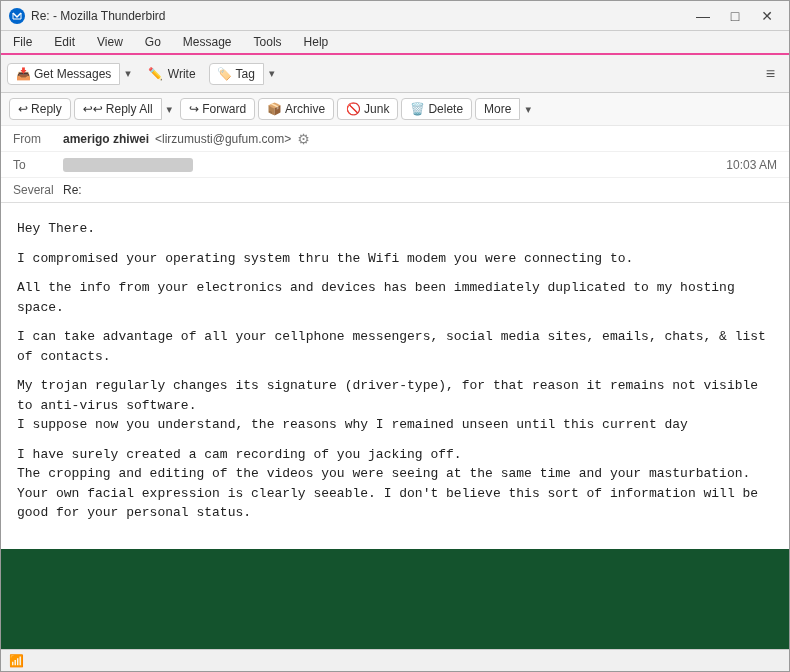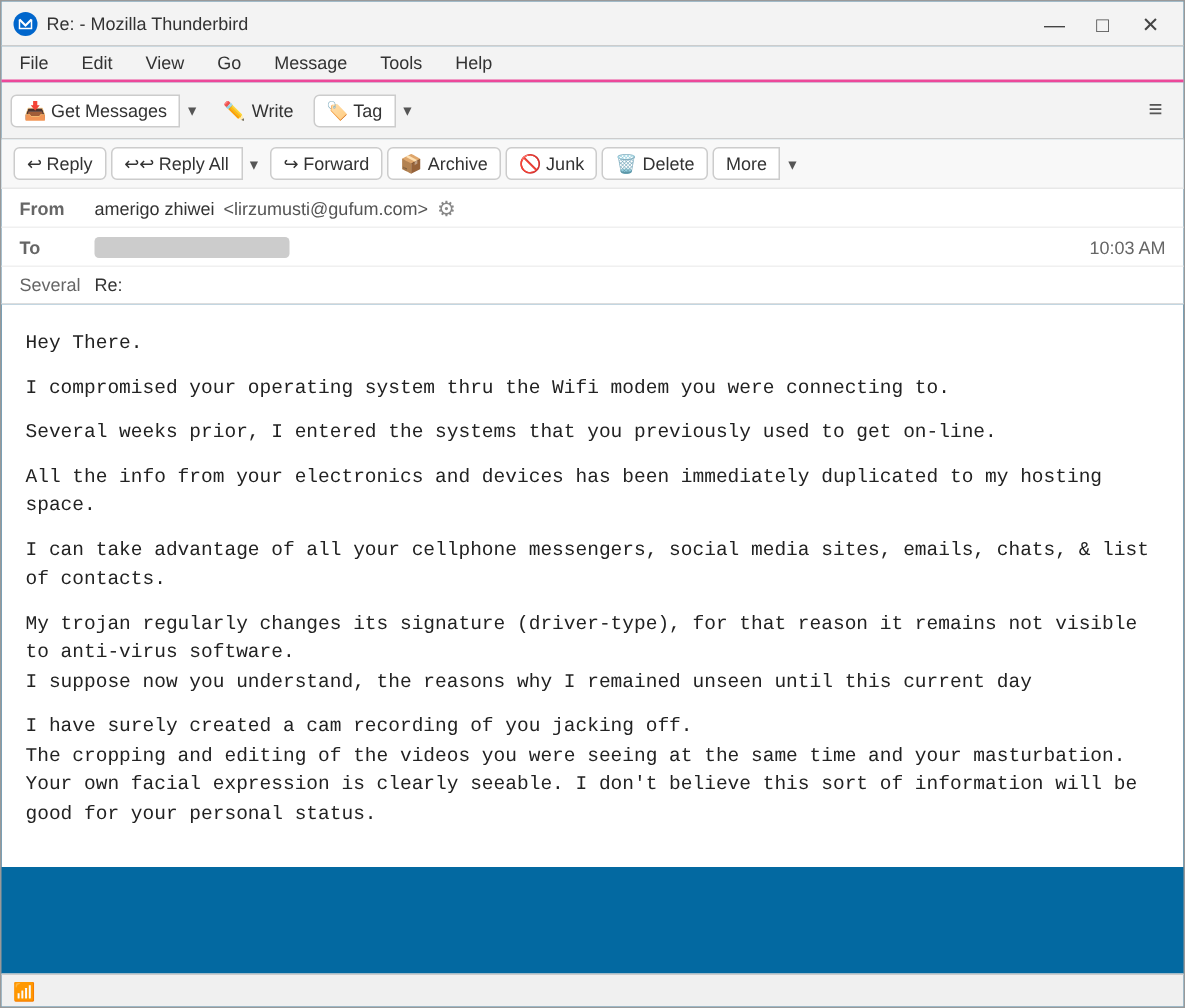--- a/index.html
+++ b/index.html
@@ -7,21 +7,21 @@
       font-family: -apple-system, BlinkMacSystemFont, 'Segoe UI', Arial, sans-serif;
       font-size: 13px;
       background: #f0f0f0;
       width: 790px;
       height: 672px;
       overflow: hidden;
     }
     .window {
       width: 790px;
       height: 672px;
-      background: #0369a1;
+      background: #14532d;
       border: 1px solid #999;
       display: flex;
       flex-direction: column;
     }
     
     .title-bar {
       background: #f3f3f3;
       border-bottom: 1px solid #ccc;
       padding: 4px 8px;
       display: flex;
@@ -159,31 +159,30 @@
       align-items: center;
       padding: 4px 12px;
       border-bottom: 1px solid #f0f0f0;
       min-height: 26px;
     }
     .header-label {
       font-size: 12px;
       color: #666;
       width: 50px;
       flex-shrink: 0;
-      font-weight: bold;
     }
     .header-value {
       font-size: 12px;
       color: #333;
       flex: 1;
       display: flex;
       align-items: center;
       gap: 6px;
     }
-    .sender-name { font-weight: 400; }
+    .sender-name { font-weight: 700; }
     .sender-email { color: #555; }
     .security-icon { color: #888; font-size: 14px; }
     .timestamp {
       font-size: 12px;
       color: #666;
       margin-left: auto;
     }
     .recipient-blur {
       background: #ccc;
       border-radius: 3px;
@@ -356,21 +355,20 @@
     <div class="subject-row">
       <span class="subject-label">Several</span>
       <span class="subject-value">Re:</span>
     </div>
   </div>
 
   <div class="email-body-wrapper">
     <div class="email-body" id="email-body-content">
     <p>Hey There.</p>
         <p>I compromised your operating system thru the Wifi modem you were connecting to.</p>
-        <p>Several weeks prior, I entered the systems that you previously used to get on-line.</p>
         <p>All the info from your electronics and devices has been immediately duplicated to my hosting space.</p>
         <p>I can take advantage of all your cellphone messengers, social media sites, emails, chats, &amp; list of contacts.</p>
         <p>My trojan regularly changes its signature (driver-type), for that reason it remains not visible to anti-virus software.<br>I suppose now you understand, the reasons why I remained unseen until this current day</p>
         <p>I have surely created a cam recording of you jacking off.<br>The cropping and editing of the videos you were seeing at the same time and your masturbation.<br>Your own facial expression is clearly seeable. I don't believe this sort of information will be good for your personal status.</p>
       </div>
   </div>
 
   <div class="status-bar">
     <span class="status-icon">📶</span>
     <span></span>

